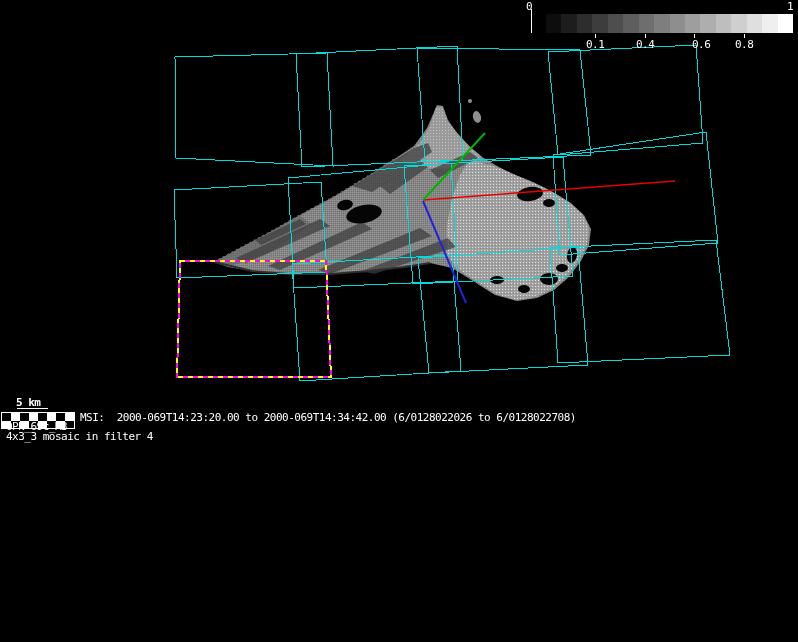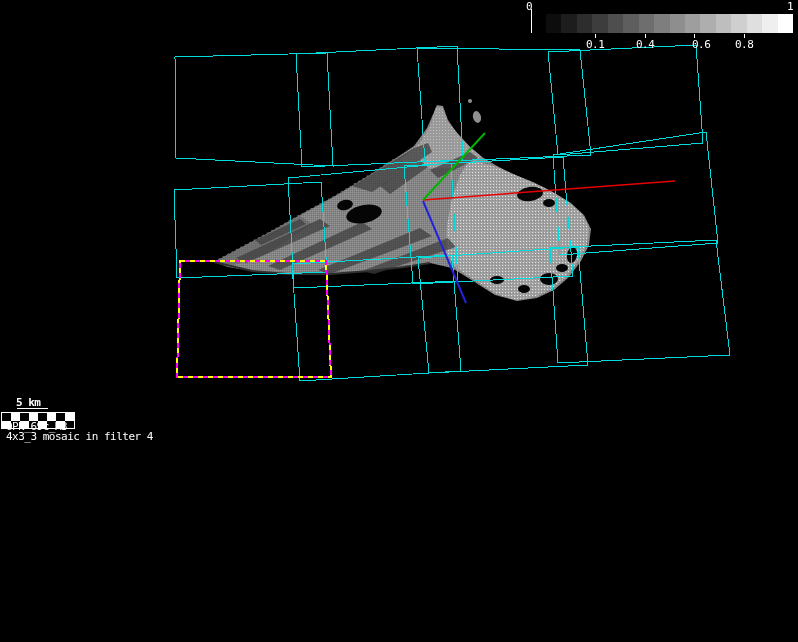--- a/index.html
+++ b/index.html
@@ -143,16 +143,17 @@
         <div style="background: rgb(0, 0, 0);"></div>
         <div style="background: rgb(255, 255, 255);"></div>
         <div style="background: rgb(0, 0, 0);"></div>
         <div style="background: rgb(255, 255, 255);"></div>
         <div style="background: rgb(0, 0, 0);"></div>
         <div style="background: rgb(255, 255, 255);"></div>
         <div style="background: rgb(0, 0, 0);"></div>
       </div>
     </div>
 
+  <div class="txt" style="left:80px;top:411px;">MSI:  2000-069T14:23:20.00 to 2000-069T14:34:42.00 (6/0128022026 to 6/0128022708)</div>
   <div class="txt" style="left:6px;top:420px;">OPN_69c_M3</div>
   <div class="txt" style="left:6px;top:430px;">4x3_3 mosaic in filter 4</div>
 
 </div>
 
 </body></html>

